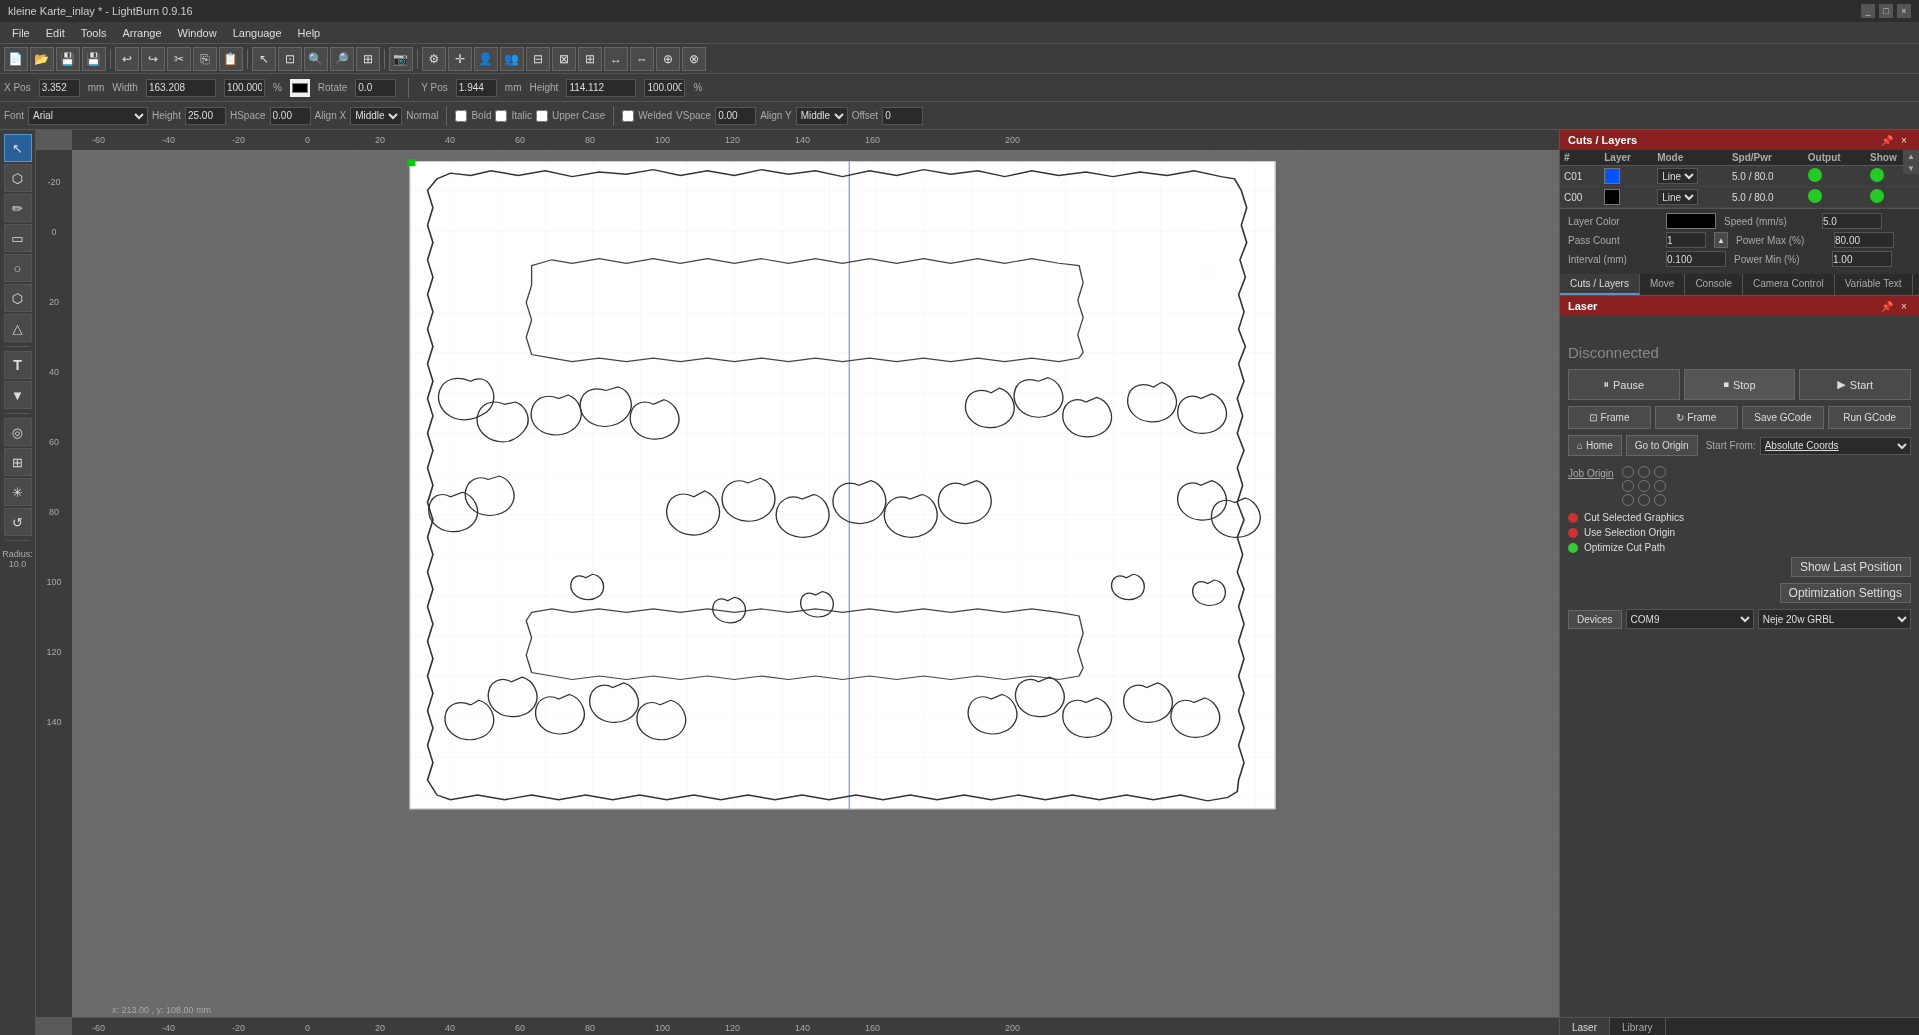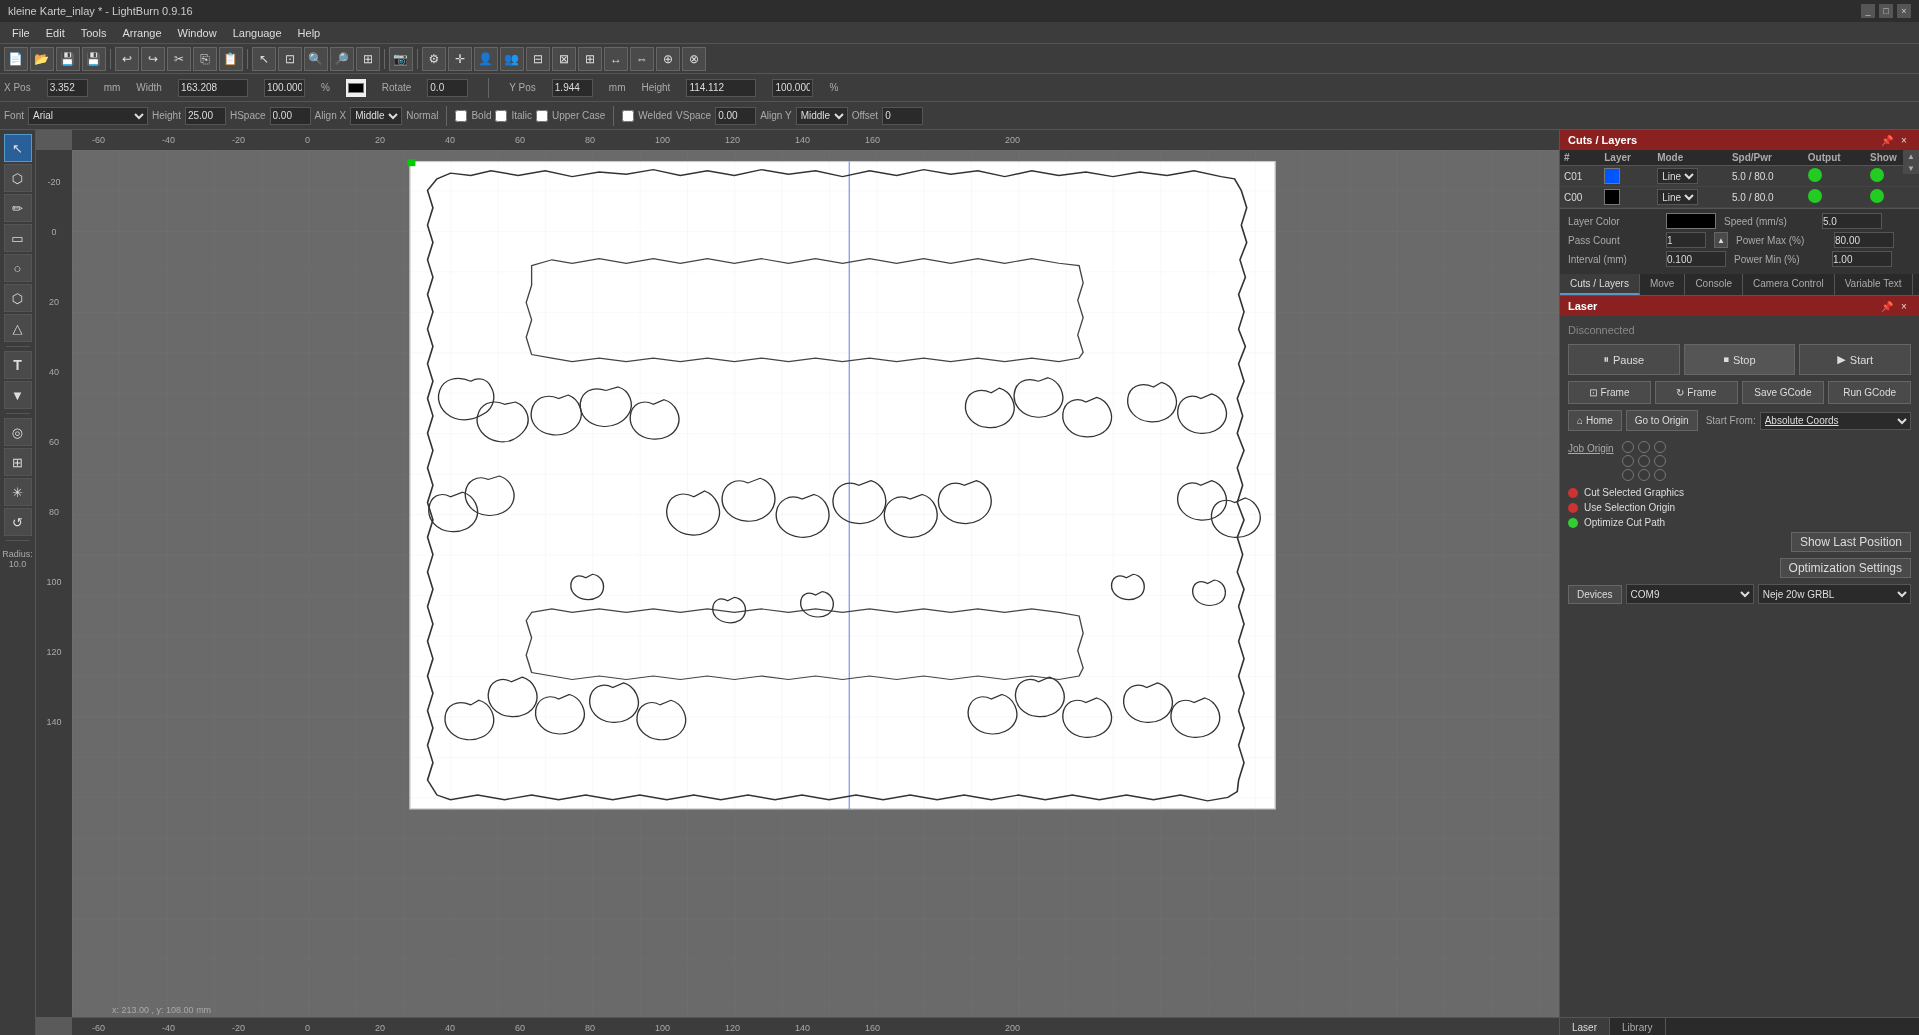--- a/index.html
+++ b/index.html
@@ -13,21 +13,21 @@
     
     #menu-bar { background: #3c3c3c; height: 22px; display: flex; align-items: center; padding: 0 4px; border-bottom: 1px solid #555; }
     .menu-item { padding: 2px 8px; cursor: pointer; color: #ddd; font-size: 11px; }
 
     
     #toolbar { background: #3c3c3c; height: 30px; display: flex; align-items: center; padding: 0 4px; border-bottom: 1px solid #555; gap: 2px; }
     .tb-btn { width: 24px; height: 24px; background: #4a4a4a; border: 1px solid #666; color: #ddd; cursor: pointer; display: flex; align-items: center; justify-content: center; font-size: 12px; }
     .tb-sep { width: 1px; height: 20px; background: #666; margin: 0 2px; }
 
     
-    #props-bar { background: #3c3c3c; height: 28px; display: flex; align-items: center; padding: 0 4px; border-bottom: 1px solid #555; gap: 16px; font-size: 10px; }
+    #props-bar { background: #3c3c3c; height: 28px; display: flex; align-items: center; padding: 0 4px; border-bottom: 1px solid #555; gap: 8px; font-size: 10px; }
     .prop-label { color: #aaa; }
     .prop-input { background: #2a2a2a; border: 1px solid #555; color: #ddd; height: 18px; width: 70px; padding: 0 2px; font-size: 10px; }
     .prop-input-sm { width: 41px; }
     .prop-select { background: #2a2a2a; border: 1px solid #555; color: #ddd; height: 18px; font-size: 10px; }
     .prop-checkbox { width: 12px; height: 12px; }
     .props-sep { width: 1px; height: 20px; background: #666; margin: 0 4px; }
 
     
     #font-bar { background: #3c3c3c; height: 28px; display: flex; align-items: center; padding: 0 4px; border-bottom: 1px solid #555; gap: 4px; font-size: 10px; }
 
@@ -74,21 +74,21 @@
 
     
     #panel-tabs { display: flex; background: #2a2a2a; border-bottom: 1px solid #555; }
     .panel-tab { padding: 4px 10px; font-size: 10px; cursor: pointer; color: #aaa; border-right: 1px solid #555; }
     .panel-tab.active { background: #3c3c3c; color: #ddd; border-bottom: 2px solid #5599cc; }
 
     
     #laser-panel { flex: 1; display: flex; flex-direction: column; }
     .laser-panel-header { background: #8b2020; color: white; padding: 3px 8px; font-size: 11px; font-weight: bold; display: flex; align-items: center; justify-content: space-between; }
     #laser-content { padding: 6px 8px; flex: 1; display: flex; flex-direction: column; gap: 6px; }
-    .laser-status { color: #888; font-size: 11px; padding: 2px 0; }
+    .laser-status { color: #888; font-size: 15px; padding: 2px 0; margin-top: 20px; }
     .laser-btn-row { display: flex; gap: 4px; }
     .laser-btn { flex: 1; background: #4a4a4a; border: 1px solid #666; color: #ddd; padding: 8px 4px; cursor: pointer; font-size: 11px; display: flex; align-items: center; justify-content: center; gap: 4px; }
     .laser-btn.stop { background: #555; }
     .laser-btn.start { background: #4a4a4a; }
     .laser-btn-row2 { display: flex; gap: 4px; }
     .laser-btn2 { flex: 1; background: #4a4a4a; border: 1px solid #666; color: #ddd; padding: 5px 4px; cursor: pointer; font-size: 10px; display: flex; align-items: center; justify-content: center; gap: 3px; }
     .laser-coord-select { background: #2a2a2a; border: 1px solid #555; color: #ddd; height: 18px; font-size: 10px; flex: 1; }
     .job-origin-grid { display: grid; grid-template-columns: repeat(3, 14px); gap: 2px; margin-top: 2px; }
     .job-origin-dot { width: 12px; height: 12px; border-radius: 50%; border: 1px solid #777; background: #3a3a3a; cursor: pointer; }
     .cut-options { font-size: 10px; display: flex; flex-direction: column; gap: 4px; }

